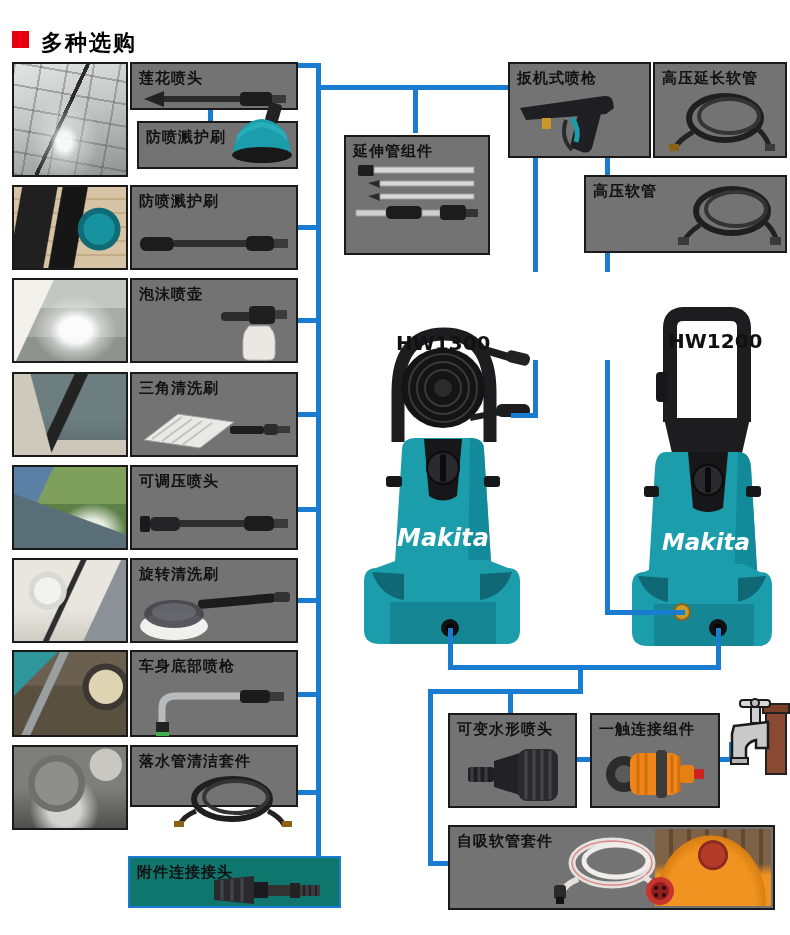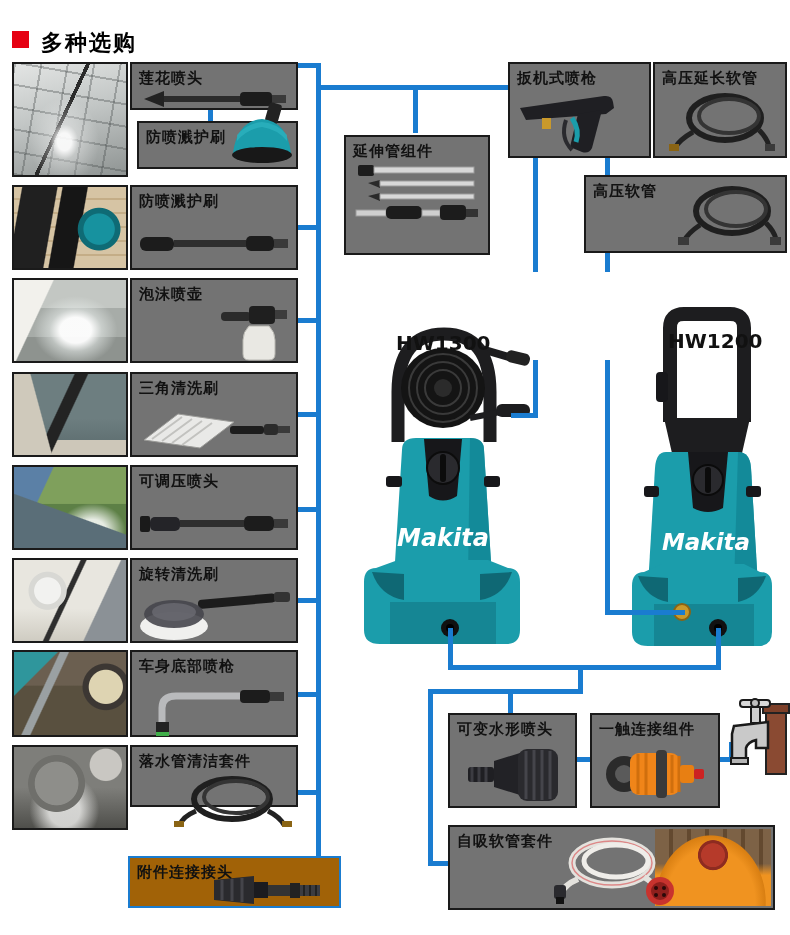--- a/index.html
+++ b/index.html
@@ -1,20 +1,20 @@
 <!DOCTYPE html>
 <html><head>
 <meta charset="utf-8">
 <style>
   html,body{margin:0;padding:0;background:#fff;}
   #canvas{position:relative;width:790px;height:935px;background:#fff;overflow:hidden;
           font-family:"DejaVu Sans","Liberation Sans",sans-serif;}
   .line{position:absolute;background:#1a7cd0;z-index:4;}
   .box{position:absolute;background:#737373;border:2px solid #1a1a1a;box-sizing:border-box;z-index:5;}
-  .bluebox{position:absolute;background:#a16207;border:2px solid #1a7cd0;box-sizing:border-box;z-index:5;}
+  .bluebox{position:absolute;background:#0f766e;border:2px solid #1a7cd0;box-sizing:border-box;z-index:5;}
   .photo{position:absolute;border:2px solid #1a1a1a;box-sizing:border-box;z-index:5;}
   .lbl{position:absolute;left:7px;top:5px;font-size:15px;font-weight:bold;color:#111;
        letter-spacing:1px;white-space:nowrap;}
   .prod{position:absolute;z-index:6;}
   .model-label{position:absolute;font-size:20px;font-weight:bold;color:#111;z-index:6;margin-top:48px;}
   #title-row{position:absolute;left:12px;top:20px;display:flex;align-items:center;gap:12px;z-index:6;}
   #title-square{width:17px;height:17px;background:#e60012;}
   #title-text{font-size:22px;font-weight:bold;color:#000;letter-spacing:2px;margin-top:8px;}
   .machine{position:absolute;z-index:3;}
   svg text{font-family:"DejaVu Sans","Liberation Sans",sans-serif;}

